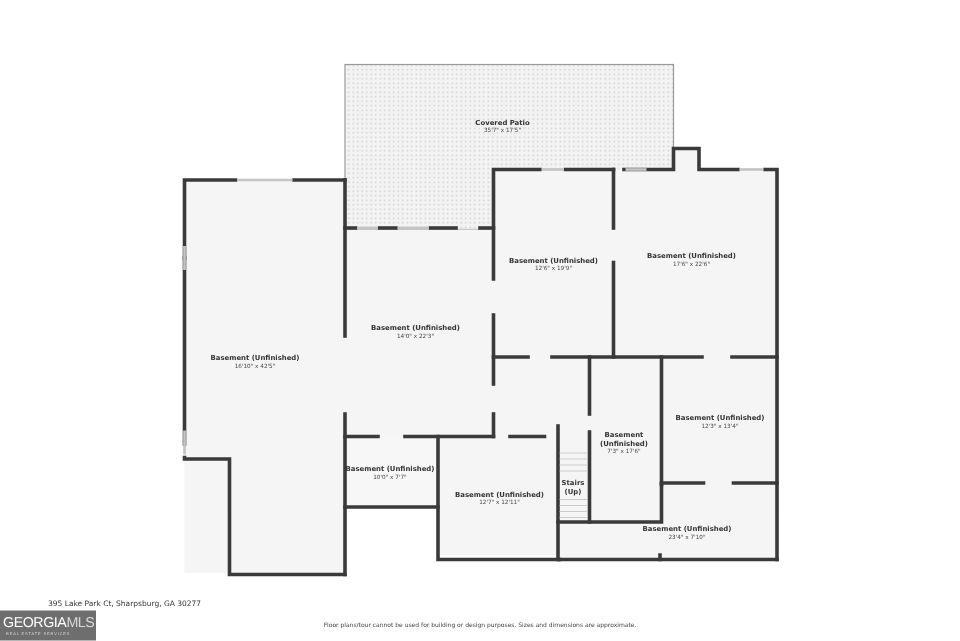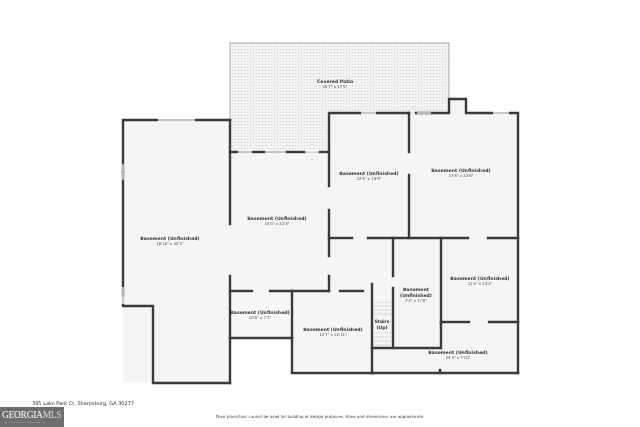--- a/index.html
+++ b/index.html
@@ -13,21 +13,21 @@
     .address {
       position: absolute; left: 32px; top: 400px; font-size: 5px; color: #333;
       font-family: "DejaVu Sans", sans-serif; white-space: nowrap;
     }
     .disclaimer {
       position: absolute; left: 0; width: 640px; top: 414px; text-align: center; font-size: 4px; color: #444;
       font-family: "DejaVu Sans", sans-serif;
     }
     .logo {
       position: absolute; left: 0; top: 407px; width: 64px; height: 20px; background: #6e6e6e;
-      color: #fff; font-family: Liberation Serif, serif;
+      color: #fff; font-family: Liberation Sans, sans-serif;
     }
     .logo .brand { position: absolute; left: 2px; top: 3px; font-size: 9.5px; letter-spacing: -0.3px; }
     .logo .brand .mls { color: #d8d8d8; }
     .logo .sub { position: absolute; left: 4px; top: 14px; font-size: 2.6px; letter-spacing: 0.6px; color: #ddd; }
   </style>
 </head>
 <body>
 
 <svg id="plan" width="640" height="427" viewBox="0 0 640 427" xmlns="http://www.w3.org/2000/svg">
   <defs>

